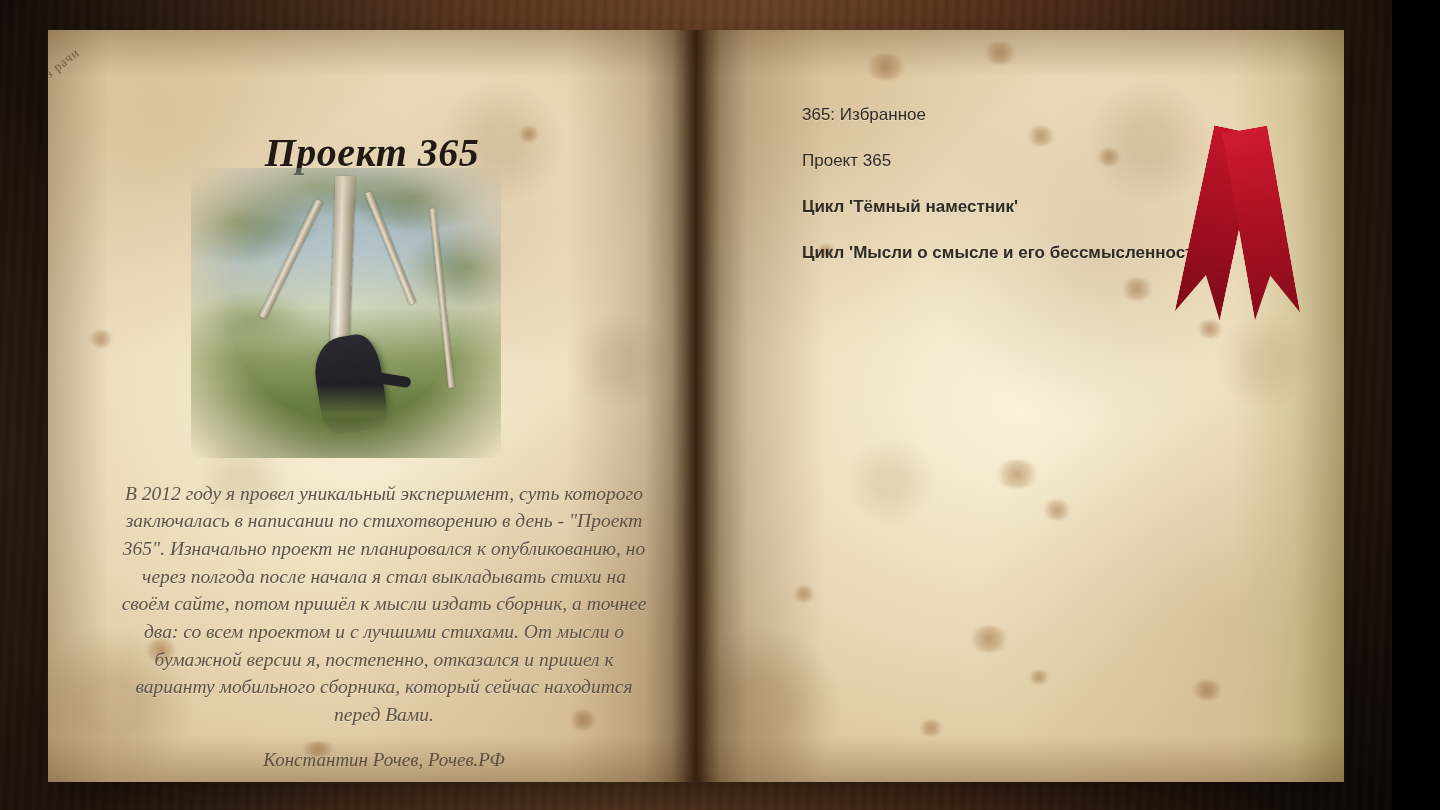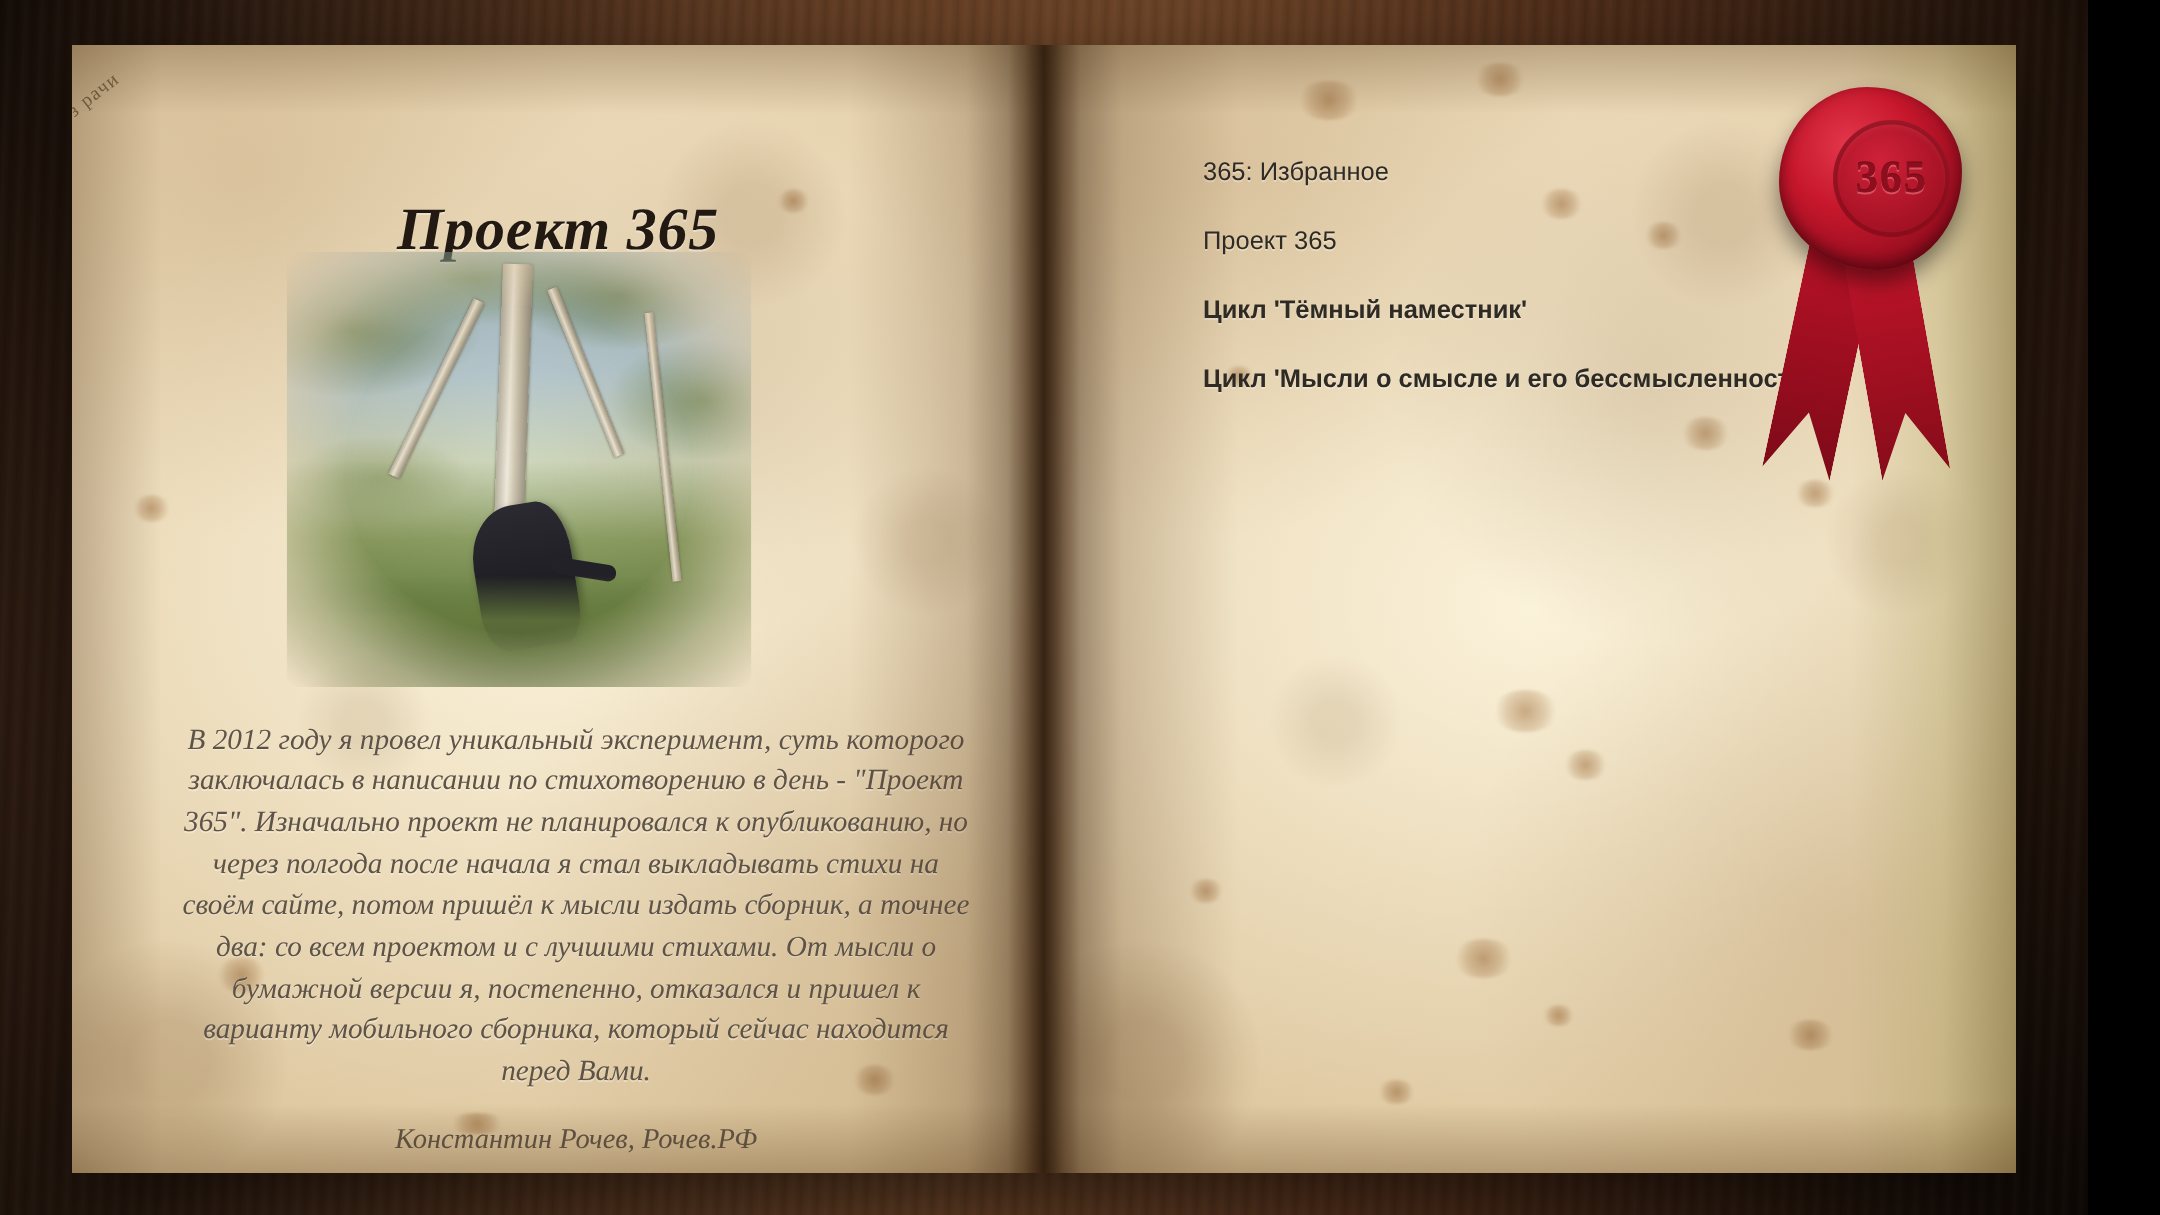--- a/index.html
+++ b/index.html
@@ -432,21 +432,16 @@
       <div class="page-top-shade"></div>
       <div class="page-bottom-shade"></div>
       <div class="gutter-shade"></div>
     </div>
 
     <div id="spine"></div>
 
     <div id="seal">
       <div class="ribbon-left"></div>
       <div class="ribbon-right"></div>
-      <div class="seal-blob">
-        <div class="seal-inner">
-          <span class="seal-text">365</span>
-        </div>
-      </div>
     </div>
 
   </div>
 </div>
 
 </body></html>

